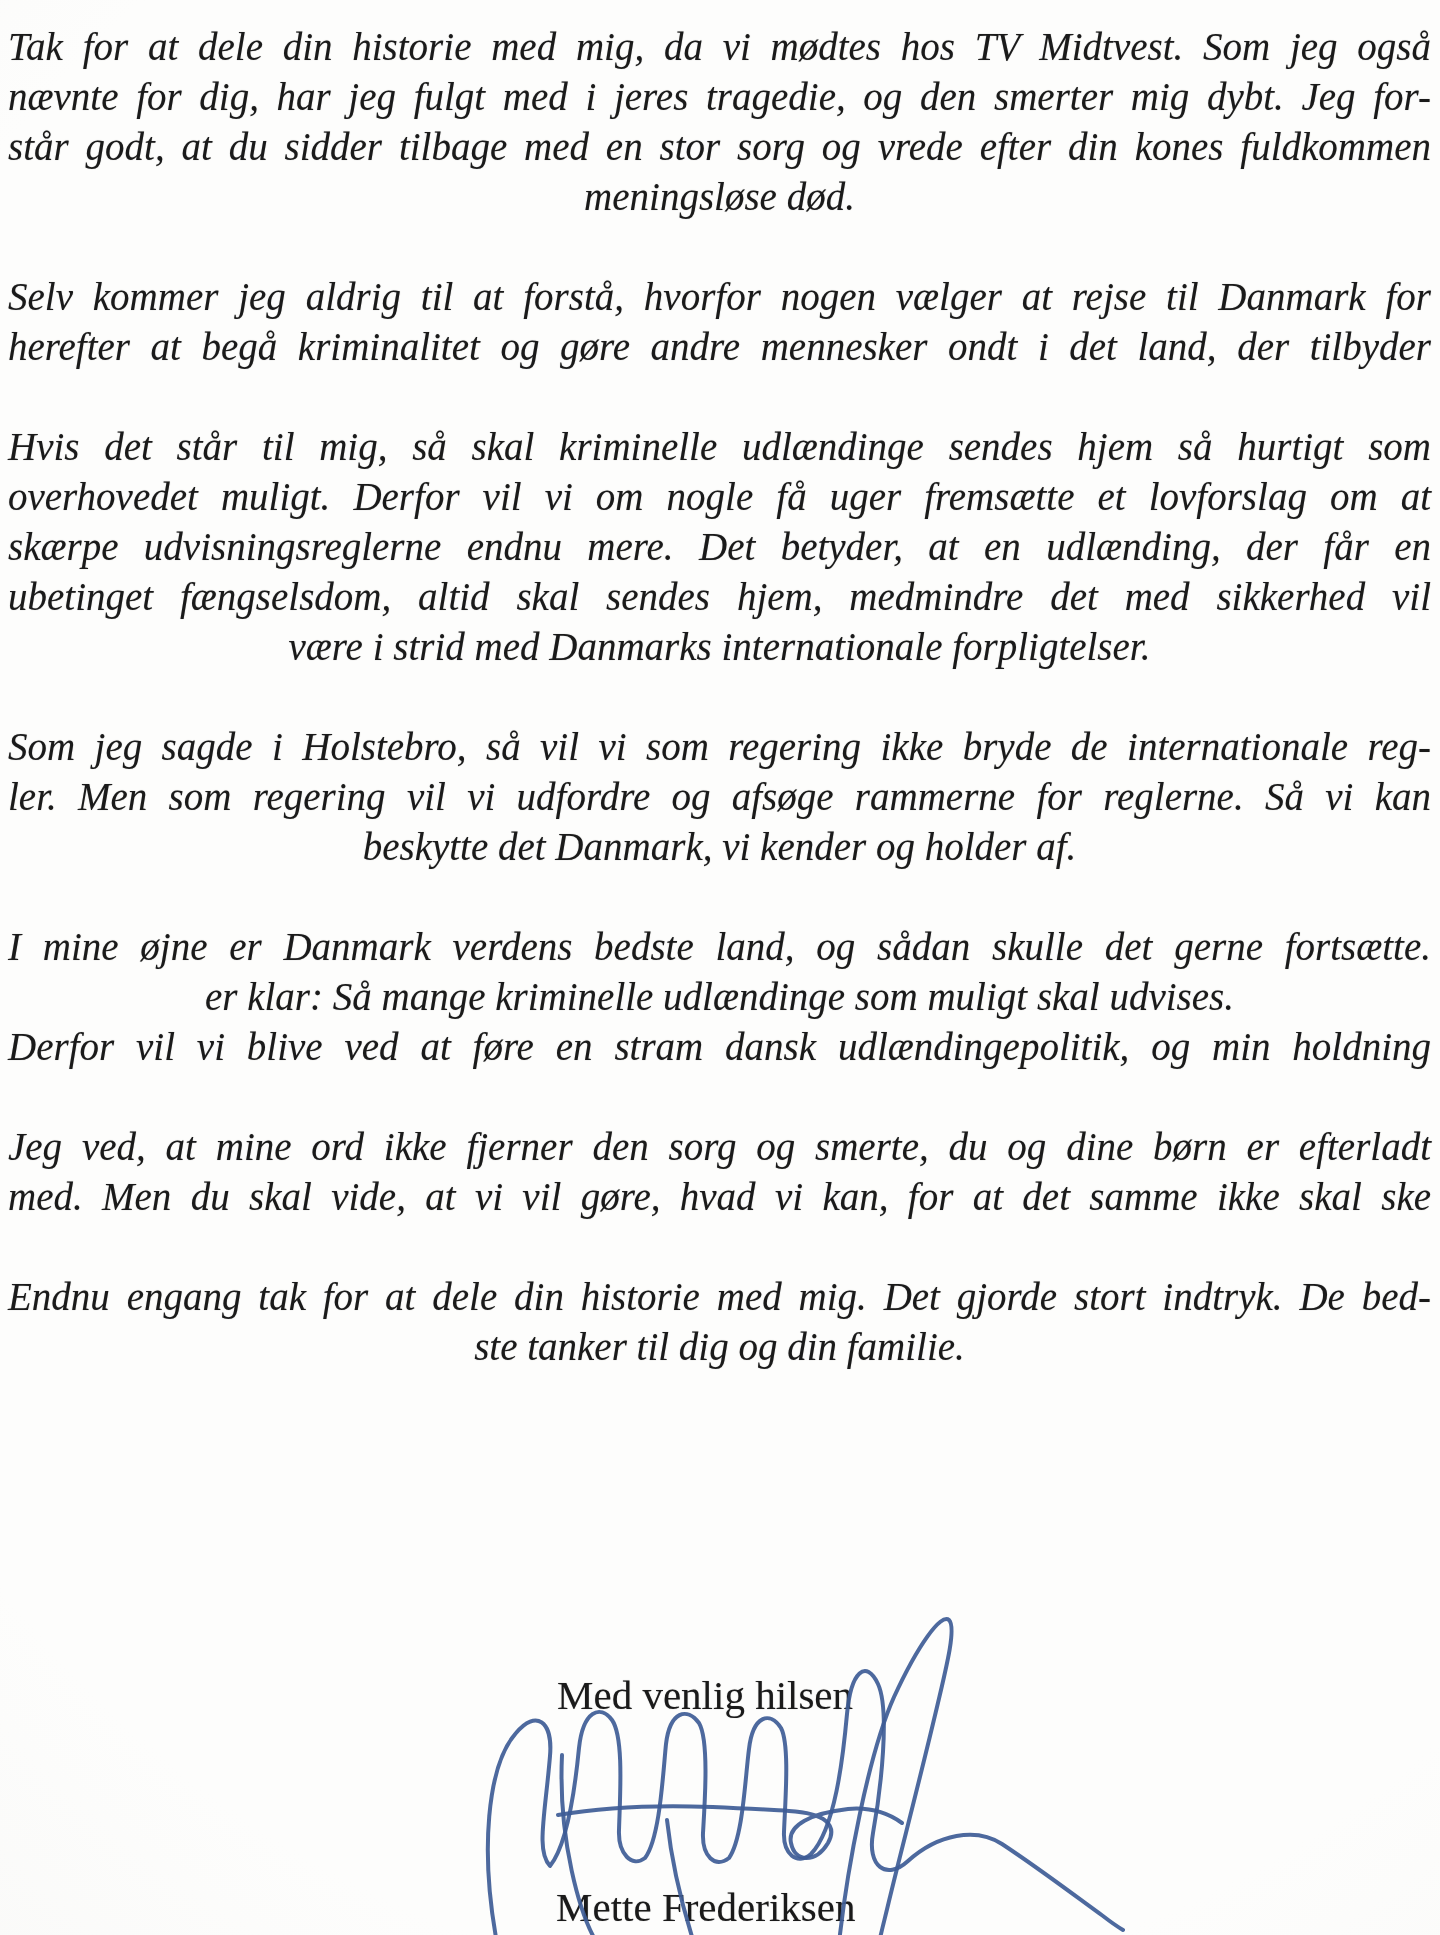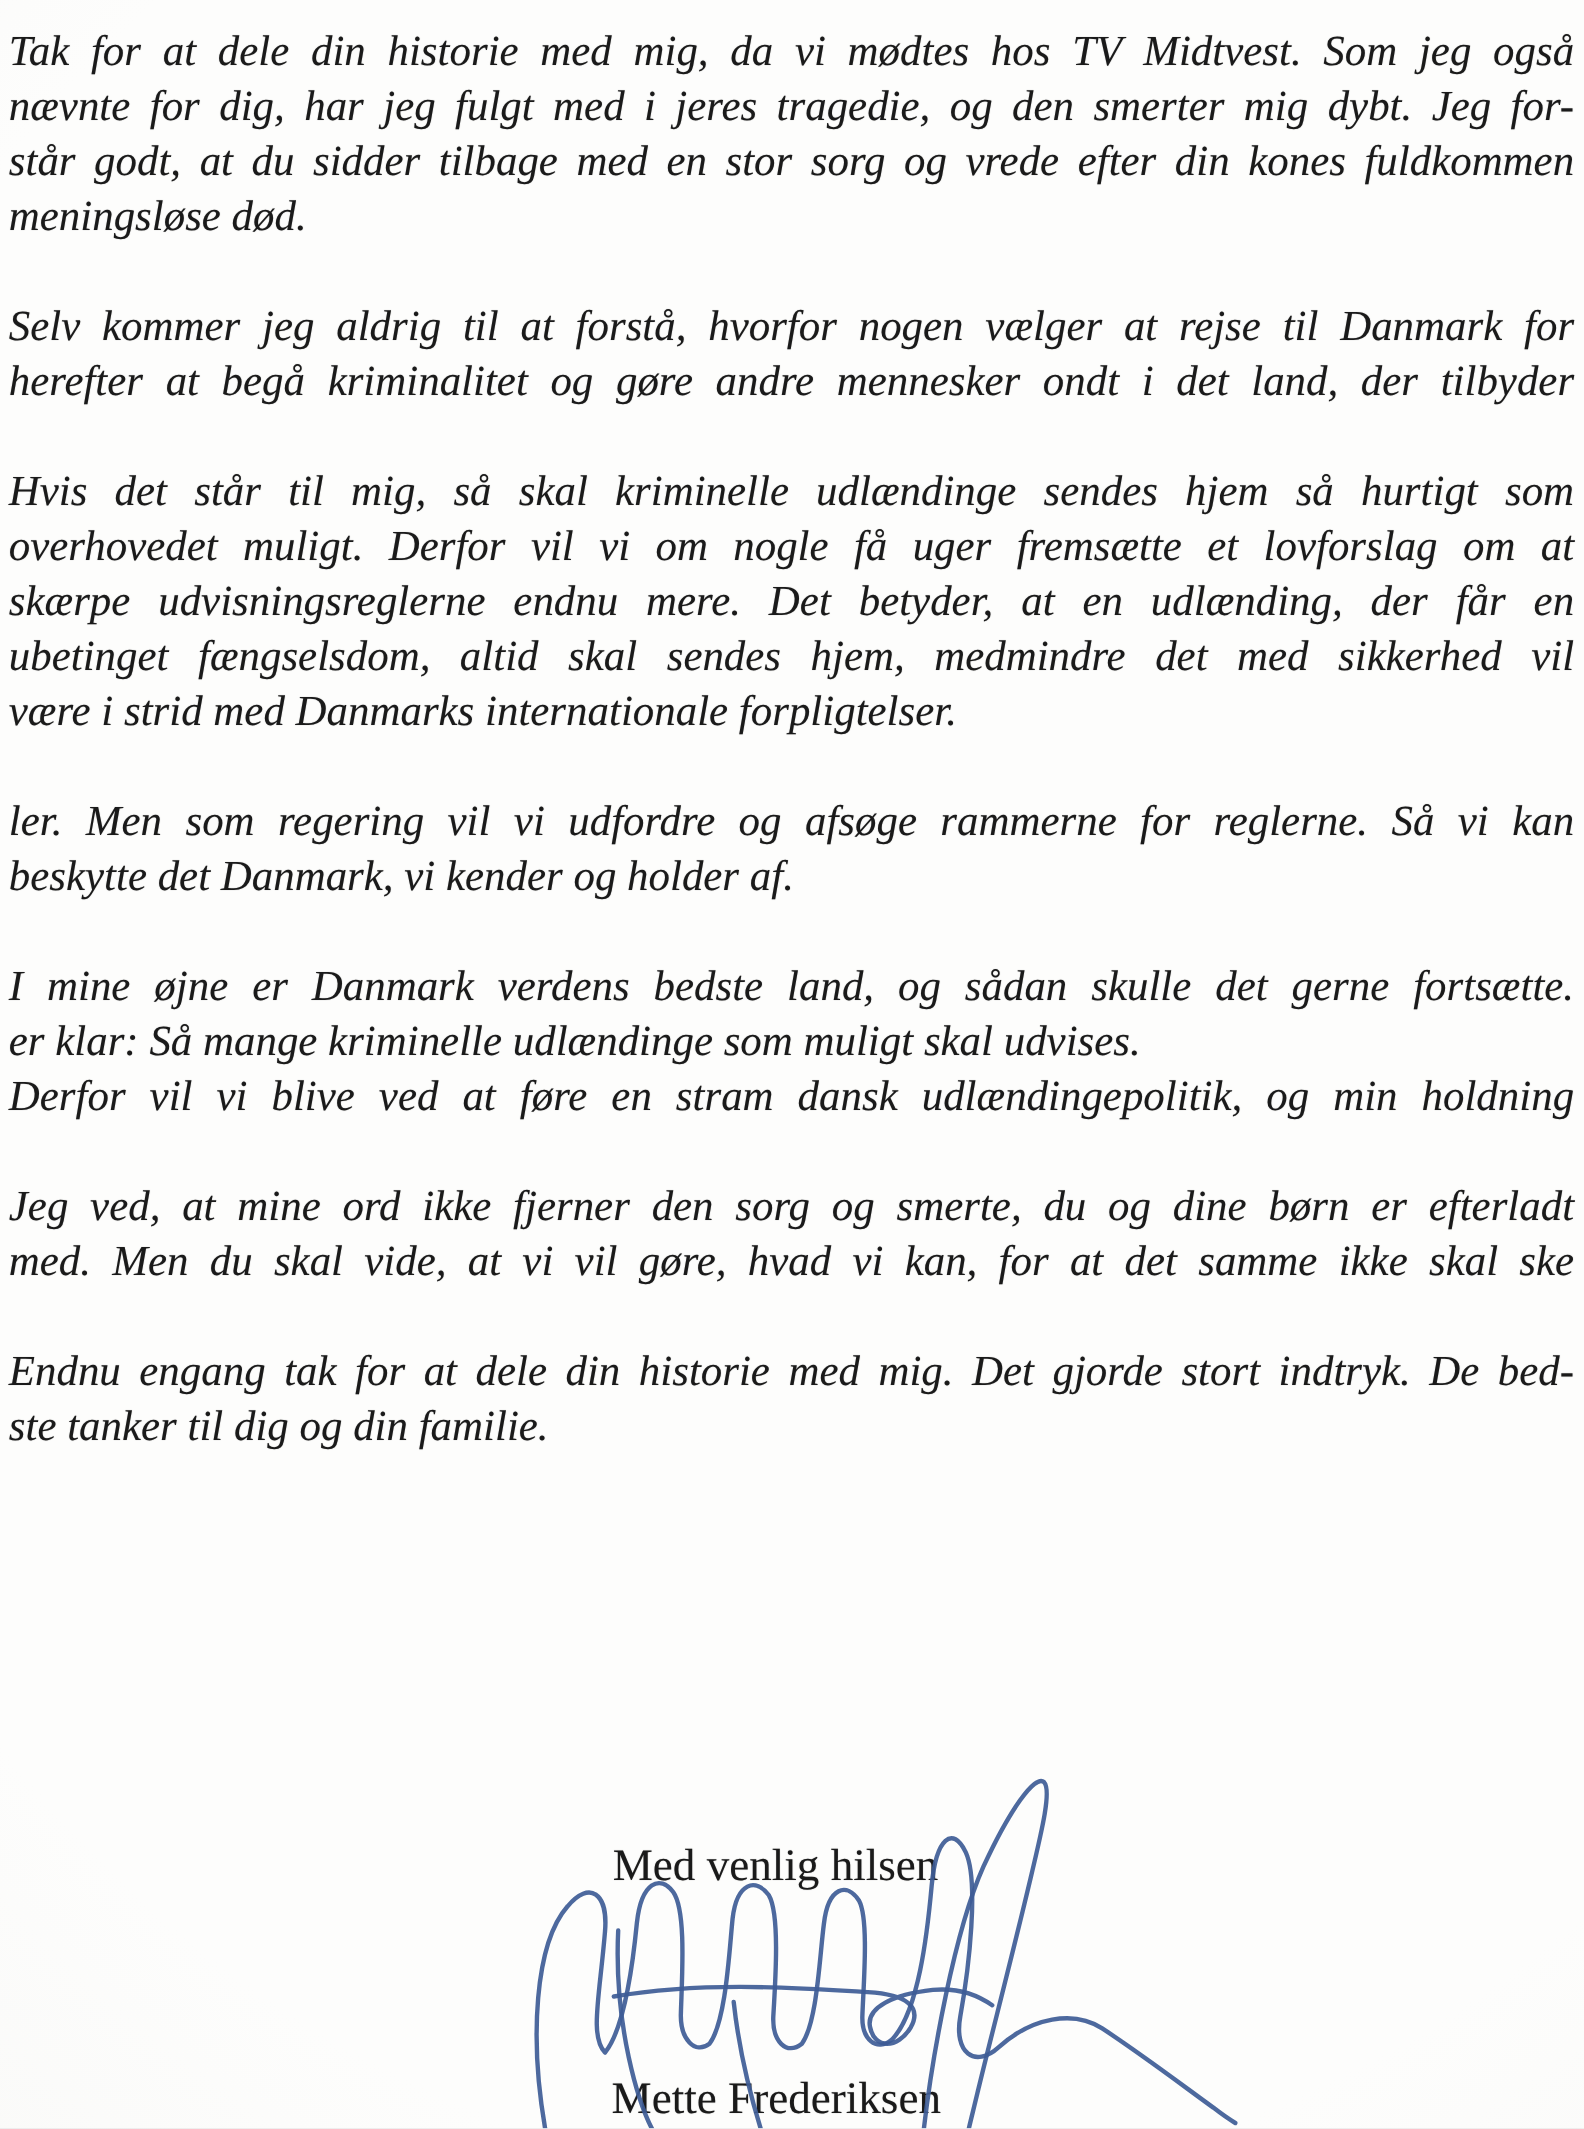--- a/index.html
+++ b/index.html
@@ -18,21 +18,21 @@
     position: absolute;
     left: 8px;
     right: 9px;
     top: 6px;
     font-size: 39px;
     line-height: 50px;
     text-shadow: 0 0 1px rgba(20,20,20,0.35);
   }
   .greeting { margin: 0 0 50px 0; }
   .para { margin: 16px 0 50px 0; font-style: italic; }
-  .line { white-space: normal; }
+  .line { white-space: normal; text-align: center; }
   .line.j {
     text-align: justify;
     text-align-last: justify;
     text-justify: inter-word;
   }
   .closing-block {
     position: absolute;
     left: 557px;
     top: 1672px;
     font-size: 41px;
@@ -86,20 +86,21 @@
 
     <div class="para">
       <div class="line j">Hvis det står til mig, så skal kriminelle udlændinge sendes hjem så hurtigt som</div>
       <div class="line j">overhovedet muligt. Derfor vil vi om nogle få uger fremsætte et lovforslag om at</div>
       <div class="line j">skærpe udvisningsreglerne endnu mere. Det betyder, at en udlænding, der får en</div>
       <div class="line j">ubetinget fængselsdom, altid skal sendes hjem, medmindre det med sikkerhed vil</div>
       <div class="line">være i strid med Danmarks internationale forpligtelser.</div>
     </div>
 
     <div class="para">
+      <div class="line j">Som jeg sagde i Holstebro, så vil vi som regering ikke bryde de internationale reg-</div>
       <div class="line j">ler. Men som regering vil vi udfordre og afsøge rammerne for reglerne. Så vi kan</div>
       <div class="line">beskytte det Danmark, vi kender og holder af.</div>
     </div>
 
     <div class="para">
       <div class="line j">I mine øjne er Danmark verdens bedste land, og sådan skulle det gerne fortsætte.</div>
       <div class="line">er klar: Så mange kriminelle udlændinge som muligt skal udvises.</div>
       <div class="line j">Derfor vil vi blive ved at føre en stram dansk udlændingepolitik, og min holdning</div>
     </div>
 

